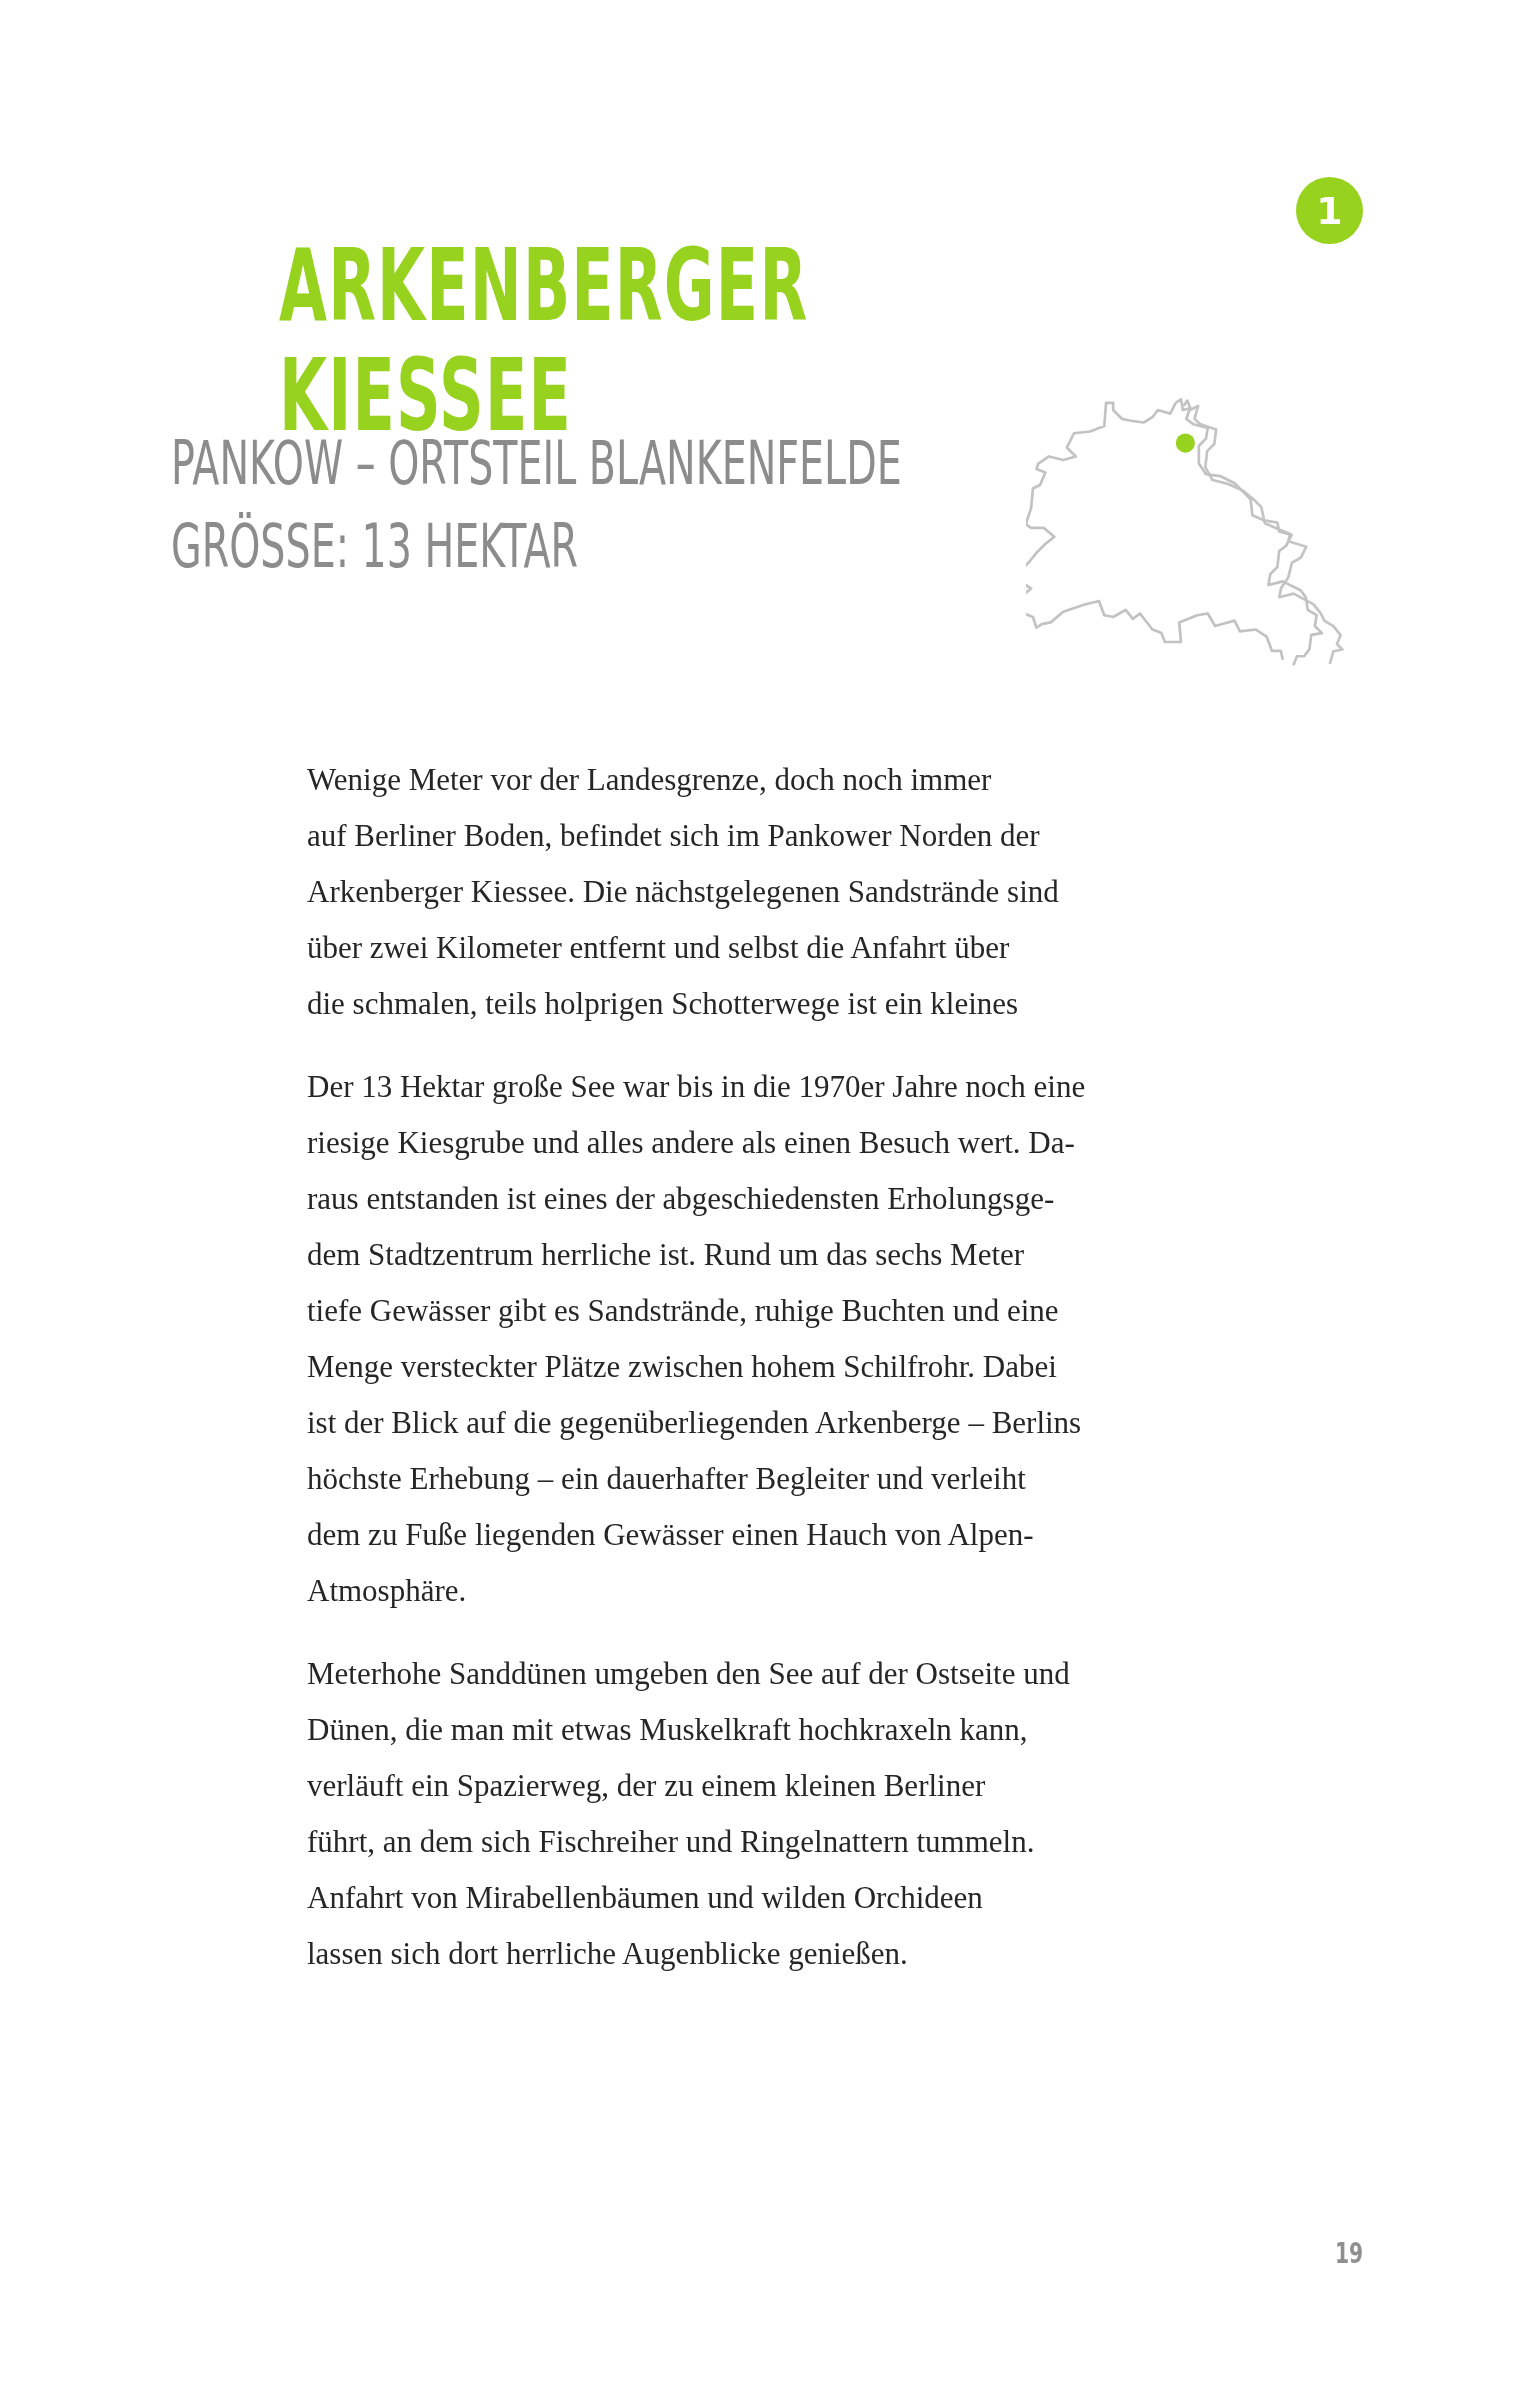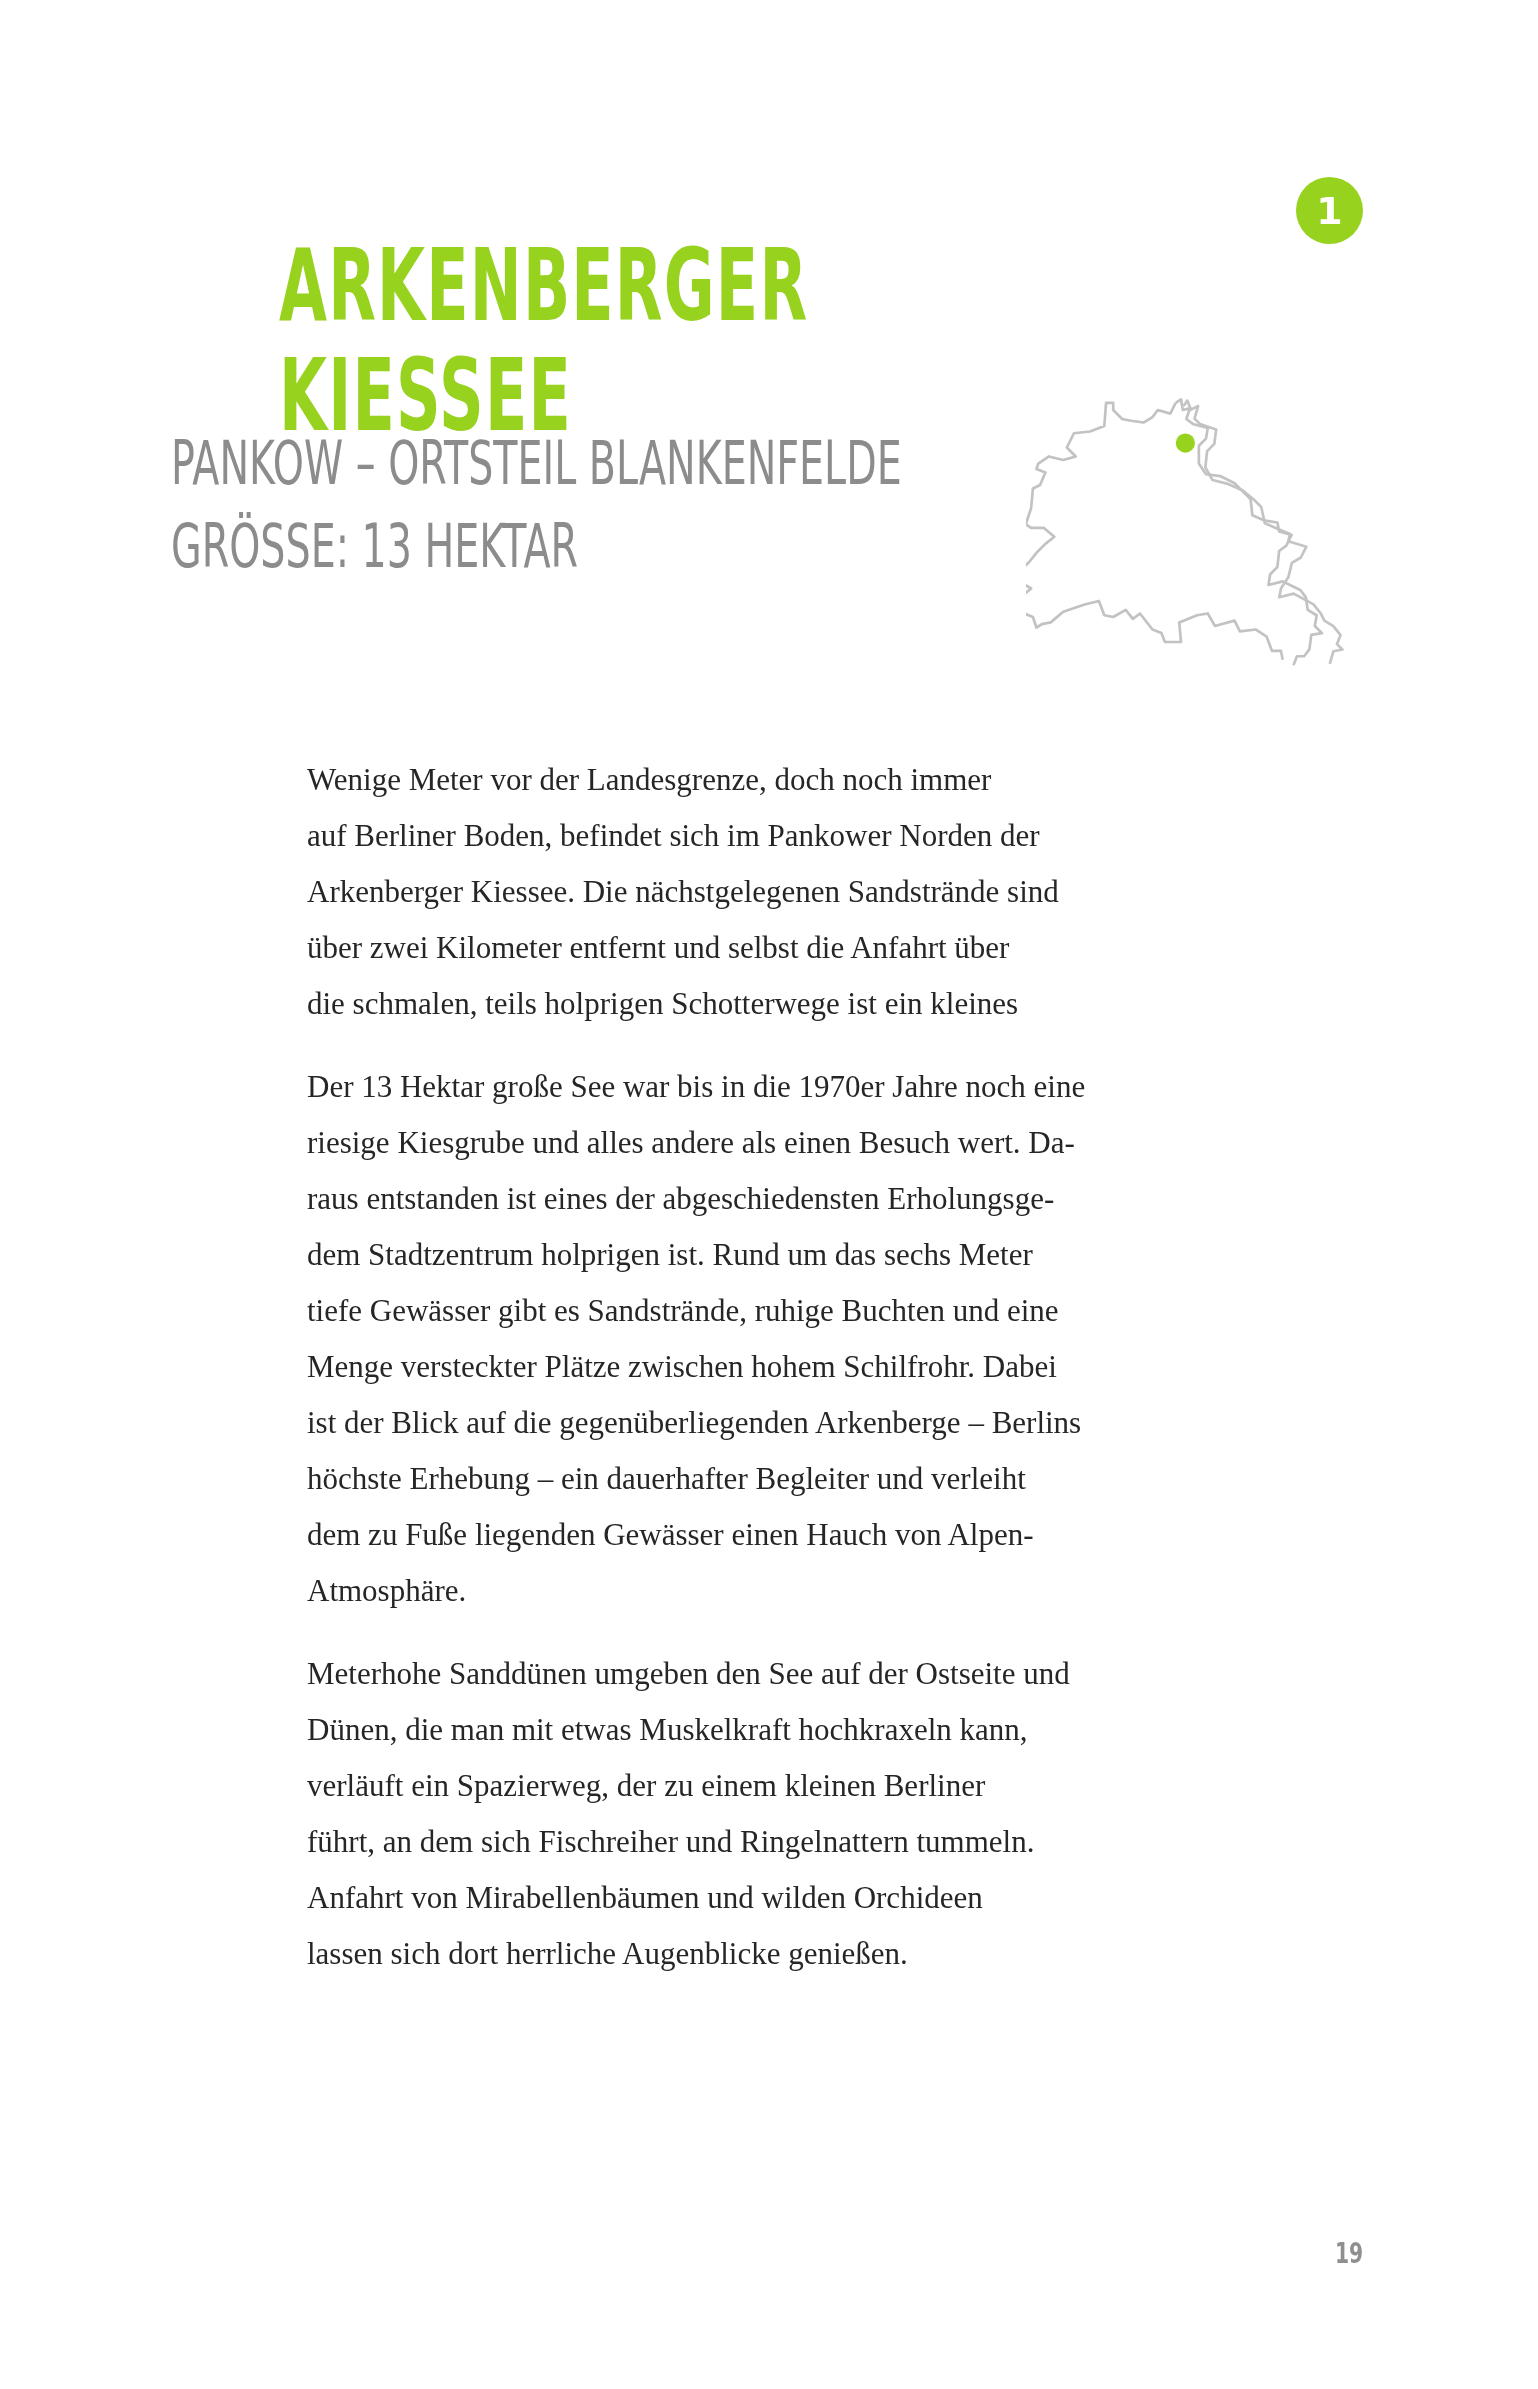--- a/index.html
+++ b/index.html
@@ -79,21 +79,21 @@
       <span class="ln">Wenige Meter vor der Landesgrenze, doch noch immer</span>
       <span class="ln">auf Berliner Boden, befindet sich im Pankower Norden der</span>
       <span class="ln">Arkenberger Kiessee. Die nächstgelegenen Sandstrände sind</span>
       <span class="ln">über zwei Kilometer entfernt und selbst die Anfahrt über</span>
       <span class="ln">die schmalen, teils holprigen Schotterwege ist ein kleines</span>
     </p>
     <p>
       <span class="ln">Der 13 Hektar große See war bis in die 1970er Jahre noch eine</span>
       <span class="ln">riesige Kiesgrube und alles andere als einen Besuch wert. Da-</span>
       <span class="ln">raus entstanden ist eines der abgeschiedensten Erholungsge-</span>
-      <span class="ln">dem Stadtzentrum holprigen ist. Rund um das sechs Meter</span>
+      <span class="ln">dem Stadtzentrum herrliche ist. Rund um das sechs Meter</span>
       <span class="ln">tiefe Gewässer gibt es Sandstrände, ruhige Buchten und eine</span>
       <span class="ln">Menge versteckter Plätze zwischen hohem Schilfrohr. Dabei</span>
       <span class="ln">ist der Blick auf die gegenüberliegenden Arkenberge – Berlins</span>
       <span class="ln">höchste Erhebung – ein dauerhafter Begleiter und verleiht</span>
       <span class="ln">dem zu Fuße liegenden Gewässer einen Hauch von Alpen-</span>
       <span class="ln">Atmosphäre.</span>
     </p>
     <p>
       <span class="ln">Meterhohe Sanddünen umgeben den See auf der Ostseite und</span>
       <span class="ln">Dünen, die man mit etwas Muskelkraft hochkraxeln kann,</span>

